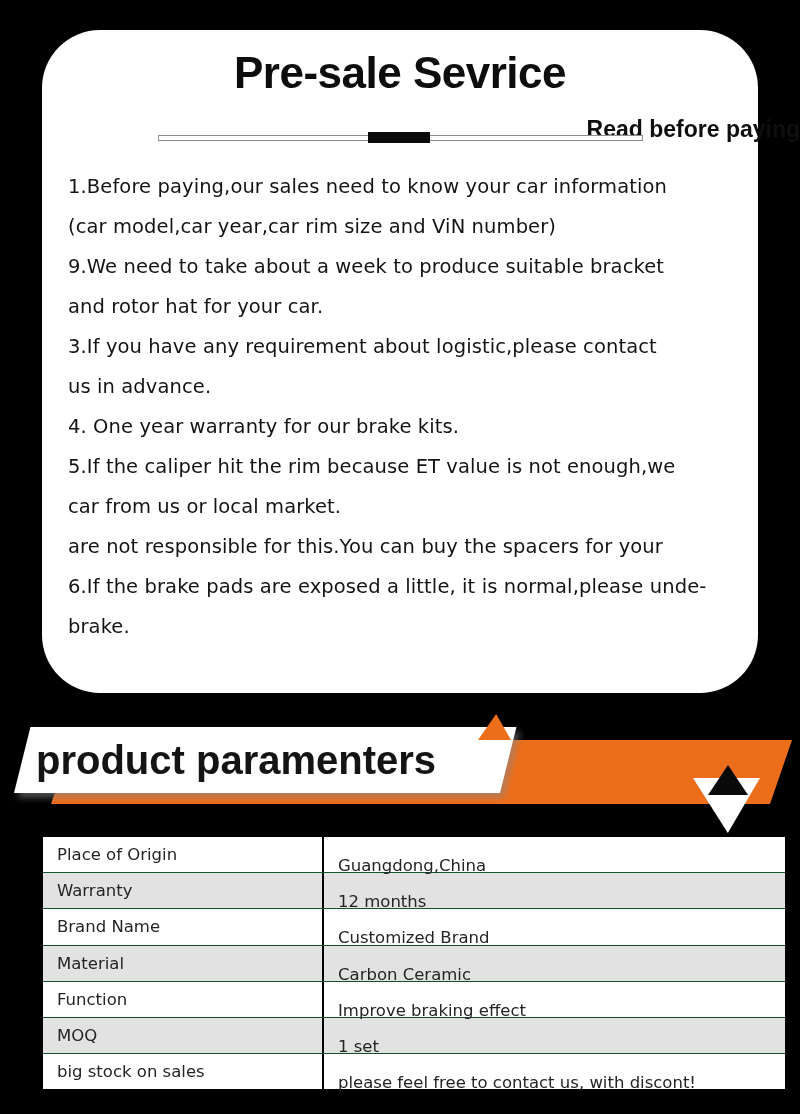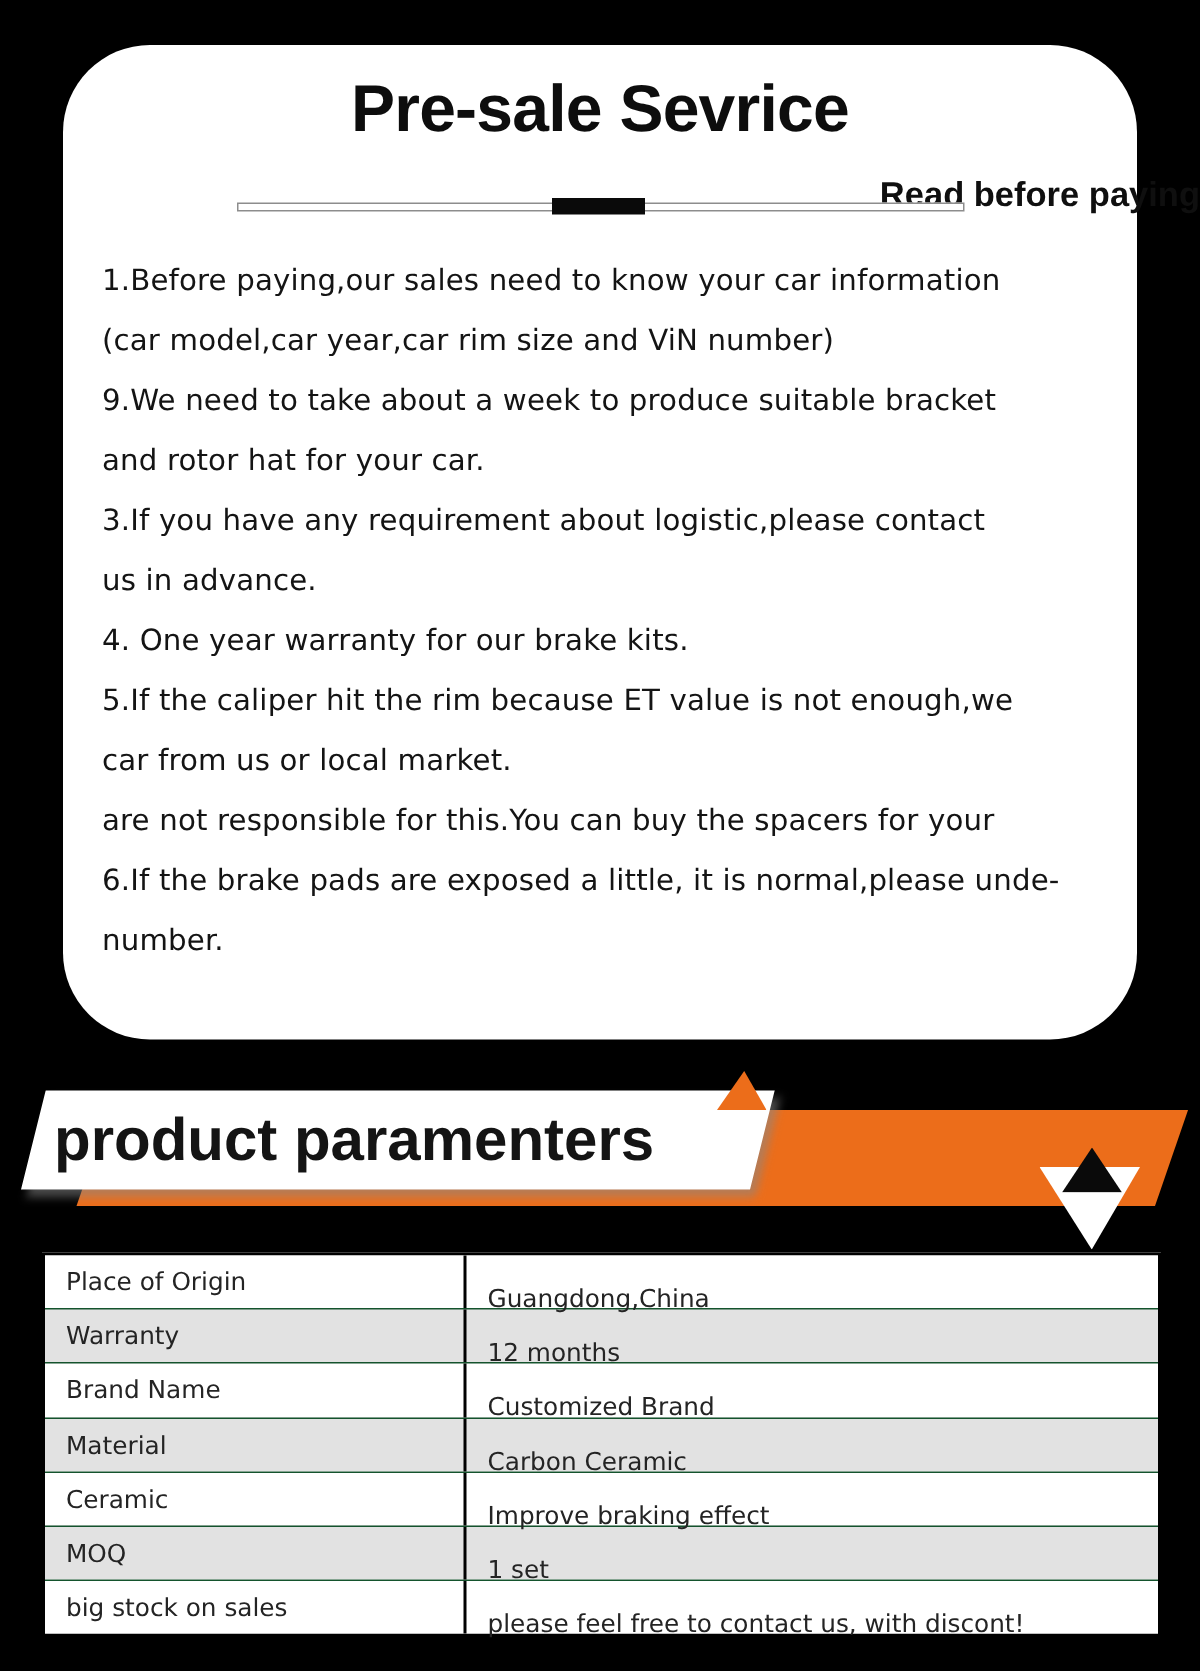--- a/index.html
+++ b/index.html
@@ -35,21 +35,21 @@
         clip-path:polygon(55% 0,0 100%,100% 100%);
         filter:drop-shadow(4px 3px 2px rgba(150,150,150,0.6));}
   .tri-white-down{left:693px;top:778px;width:67px;height:55px;background:#ffffff;
         clip-path:polygon(0 0,100% 0,52% 100%);
         filter:drop-shadow(7px 5px 3px rgba(140,140,140,0.55));}
   .tri-black-up{left:708px;top:765px;width:40px;height:30px;background:#0a0a0a;
         clip-path:polygon(50% 0,0 100%,100% 100%);
         filter:drop-shadow(6px 5px 3px rgba(150,150,150,0.5));}
 
   
-  .param-table{position:absolute;left:28px;top:835px;width:746px;background:#fff;
+  .param-table{position:absolute;left:41px;top:835px;width:746px;background:#fff;
         border:2px solid #000;border-bottom:5px solid #000;box-sizing:border-box;}
   .param-row{display:flex;height:35.2px;border-top:1px solid #14532d;background:#ffffff;}
   .param-row:first-child{border-top:none;}
   .param-row.alt{background:#e2e2e2;}
   .cell-label{width:281px;box-sizing:border-box;border-right:2px solid #000;
         display:flex;align-items:center;padding-left:14px;
         font-size:16.5px;color:#242424;}
   .cell-value{flex:1;display:flex;align-items:center;padding-left:14px;
         font-size:16.5px;color:#242424;margin-top:22px;}
 </style>
@@ -69,21 +69,21 @@
     <div class="note-line">(car model,car year,car rim size and ViN number)</div>
     <div class="note-line">9.We need to take about a week to produce suitable bracket</div>
     <div class="note-line">and rotor hat for your car.</div>
     <div class="note-line">3.If you have any requirement about logistic,please contact</div>
     <div class="note-line">us in advance.</div>
     <div class="note-line">4. One year warranty for our brake kits.</div>
     <div class="note-line">5.If the caliper hit the rim because ET value is not enough,we</div>
     <div class="note-line">car from us or local market.</div>
     <div class="note-line">are not responsible for this.You can buy the spacers for your</div>
     <div class="note-line">6.If the brake pads are exposed a little, it is normal,please unde-</div>
-    <div class="note-line">number.</div>
+    <div class="note-line">brake.</div>
   </div>
 
   <div class="orange-band"></div>
   <div class="white-bar"></div>
   <div class="banner-title">product paramenters</div>
   <div class="tri tri-orange-up"></div>
   <div class="tri tri-white-down"></div>
   <div class="tri tri-black-up"></div>
 
   <div class="param-table">
@@ -97,21 +97,21 @@
     </div>
     <div class="param-row">
       <div class="cell-label">Brand Name</div>
       <div class="cell-value">Customized Brand</div>
     </div>
     <div class="param-row alt">
       <div class="cell-label">Material</div>
       <div class="cell-value">Carbon Ceramic</div>
     </div>
     <div class="param-row">
-      <div class="cell-label">Ceramic</div>
+      <div class="cell-label">Function</div>
       <div class="cell-value">Improve braking effect</div>
     </div>
     <div class="param-row alt">
       <div class="cell-label">MOQ</div>
       <div class="cell-value">1 set</div>
     </div>
     <div class="param-row">
       <div class="cell-label">big stock on sales</div>
       <div class="cell-value">please feel free to contact us, with discont!</div>
     </div>

